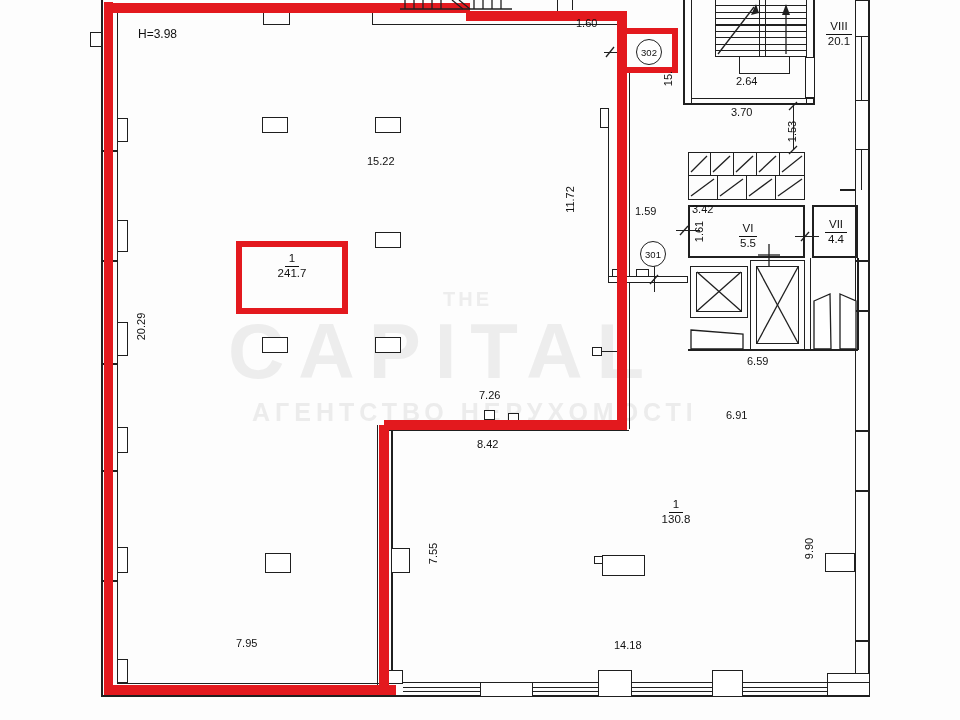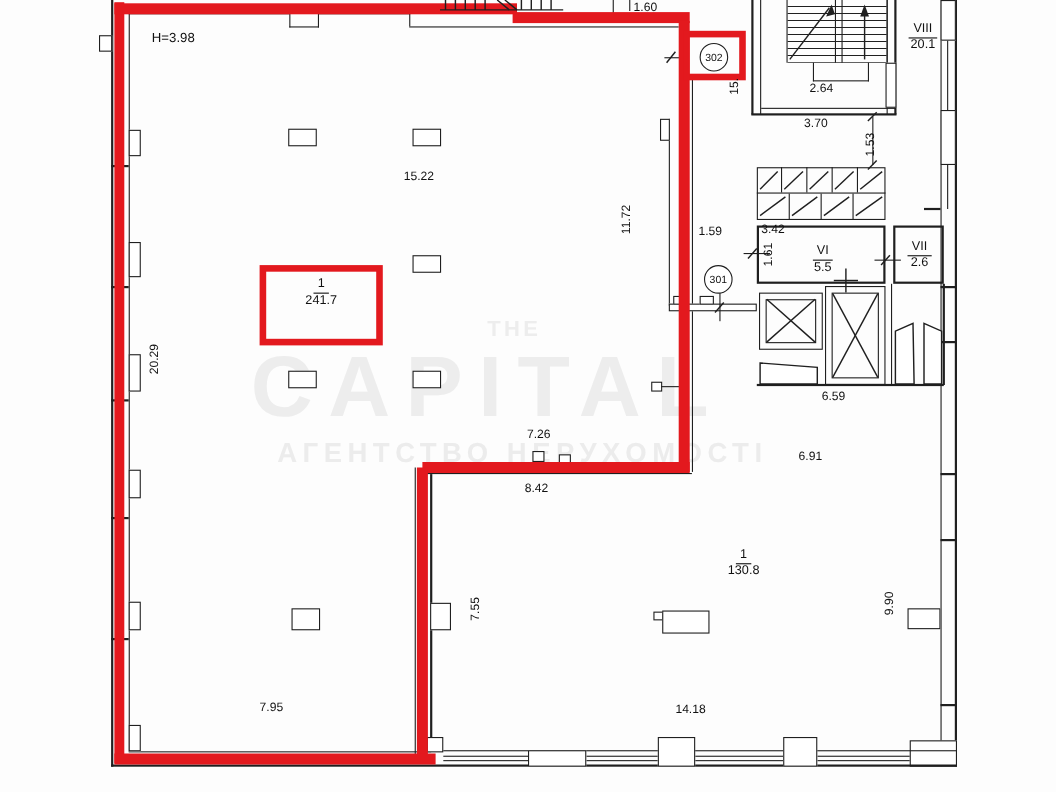--- a/index.html
+++ b/index.html
@@ -219,21 +219,21 @@
     <g fill="#1f1f1f" stroke="none">
       <polygon points="756,4 751,15 759,13"></polygon>
       <polygon points="786,4 782,15 790,15"></polygon>
     </g>
   </svg>
 
   <div class="dim" style="left:138px;top:28px;font-size:12px;">H=3.98</div>
   <div class="dim" style="left:367px;top:156px;">15.22</div>
   <div class="dim rot" style="left:550px;top:194px;">11.72</div>
   <div class="dim rot" style="left:121px;top:321px;">20.29</div>
-  <div class="dim" style="left:576px;top:2px;text-align:right;">1.60</div>
+  <div class="dim" style="left:576px;top:18px;text-align:right;">1.60</div>
   <div class="dim" style="left:635px;top:206px;">1.59</div>
   <div class="dim" style="left:736px;top:76px;">2.64</div>
   <div class="dim" style="left:731px;top:107px;">3.70</div>
   <div class="dim rot" style="left:772px;top:126px;">1.53</div>
   <div class="dim" style="left:692px;top:204px;">3.42</div>
   <div class="dim rot" style="left:679px;top:226px;">1.61</div>
   <div class="dim" style="left:747px;top:356px;">6.59</div>
   <div class="dim" style="left:726px;top:410px;">6.91</div>
   <div class="dim" style="left:479px;top:390px;">7.26</div>
   <div class="dim" style="left:477px;top:439px;">8.42</div>
@@ -257,16 +257,16 @@
   <div class="frac" style="left:818px;top:20px;width:42px;">
     <span class="ftop">VIII</span>
     <span class="fbot">20.1</span>
   </div>
   <div class="frac" style="left:731px;top:222px;width:34px;">
     <span class="ftop">VI</span>
     <span class="fbot">5.5</span>
   </div>
   <div class="frac" style="left:819px;top:218px;width:34px;">
     <span class="ftop">VII</span>
-    <span class="fbot">2.6</span>
+    <span class="fbot">4.4</span>
   </div>
 
 </div>
 
 </body></html>

